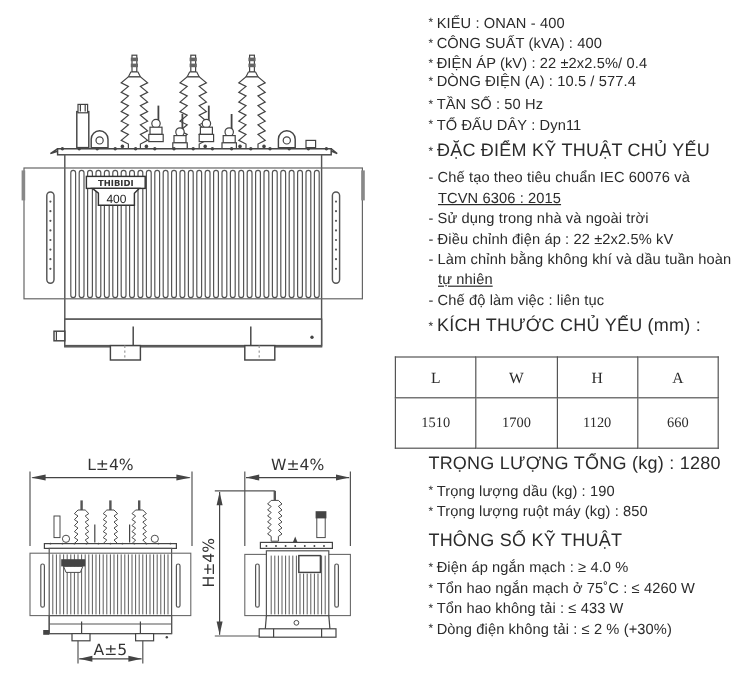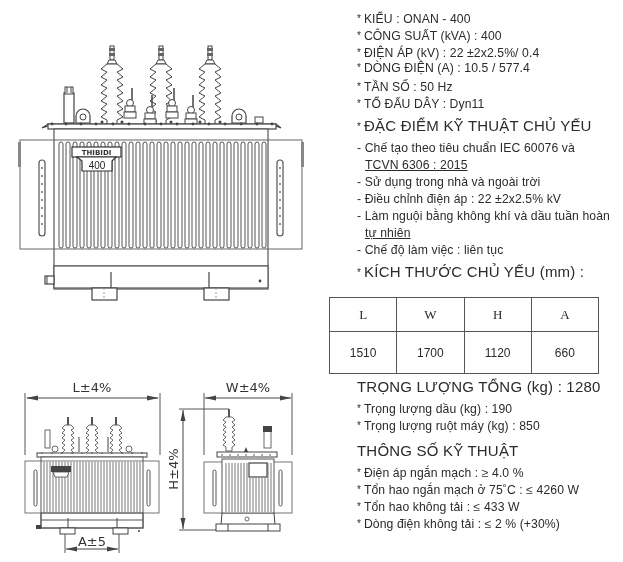--- a/index.html
+++ b/index.html
@@ -8,21 +8,21 @@
   .drawing { position:absolute; left:0; top:0; }
   .spec { position:absolute; left:329px; font-size:12.2px; line-height:16px; white-space:nowrap; color:#2b2b2b; letter-spacing:0.1px;margin-left:28px; }
   .bullet::before { content:"* "; font-size:10px; position:relative; top:-1px; }
   .dash::before { content:"- "; }
   .indent { padding-left:8px;text-decoration:underline; }
   .heading { font-size:15px; letter-spacing:0.2px; }
   table.dims { position:absolute; left:329px; top:297px; width:270px; height:72px;
                border-collapse:collapse; table-layout:fixed; }
   table.dims td { border:1.2px solid #555; text-align:center; font-size:12px; color:#2b2b2b; }
   table.dims tr.head td { height:31px; font-family:"Liberation Serif", serif; font-size:13px; }
-  table.dims tr.vals td { height:39px; }
+  table.dims tr.vals td { height:39px;font-family:Liberation Serif, serif; }
   .dimlabel { font-family:"DejaVu Sans", sans-serif; font-size:13px; fill:#333; }
 </style>
 </head>
 <body>
 
 <svg class="drawing" width="623" height="562" viewBox="0 0 623 562">
   <defs>
 
     <g id="hvBushing">
       <rect x="-2" y="0" width="4" height="14" fill="#fff" stroke="#444" stroke-width="1"></rect>
@@ -338,21 +338,21 @@
   <div class="spec bullet" style="top:79px">TẦN SỐ : 50 Hz</div>
   <div class="spec bullet" style="top:96px">TỔ ĐẤU DÂY :  Dyn11</div>
   <div class="spec bullet heading" style="top:118px">ĐẶC ĐIỂM KỸ THUẬT CHỦ YẾU</div>
 </div>
 
 <div>
   <div class="spec dash" style="top:140px">Chế tạo theo tiêu chuẩn IEC 60076 và</div>
   <div class="spec indent" style="top:157px">TCVN 6306 : 2015</div>
   <div class="spec dash" style="top:174px">Sử dụng trong nhà và ngoài trời</div>
   <div class="spec dash" style="top:191px">Điều chỉnh điện áp :  22 ±2x2.5% kV</div>
-  <div class="spec dash" style="top:208px">Làm nguội bằng không khí và dầu tuần hoàn</div>
+  <div class="spec dash" style="top:208px">Làm chỉnh bằng không khí và dầu tuần hoàn</div>
   <div class="spec indent" style="top:225px">tự nhiên</div>
   <div class="spec dash" style="top:242px">Chế độ làm việc : liên tục</div>
   <div class="spec bullet heading" style="top:264px">KÍCH THƯỚC CHỦ YẾU (mm) :</div>
 </div>
 
 <table class="dims">
   <tbody>
       <tr class="head">
     <td>L</td>
     <td>W</td>

